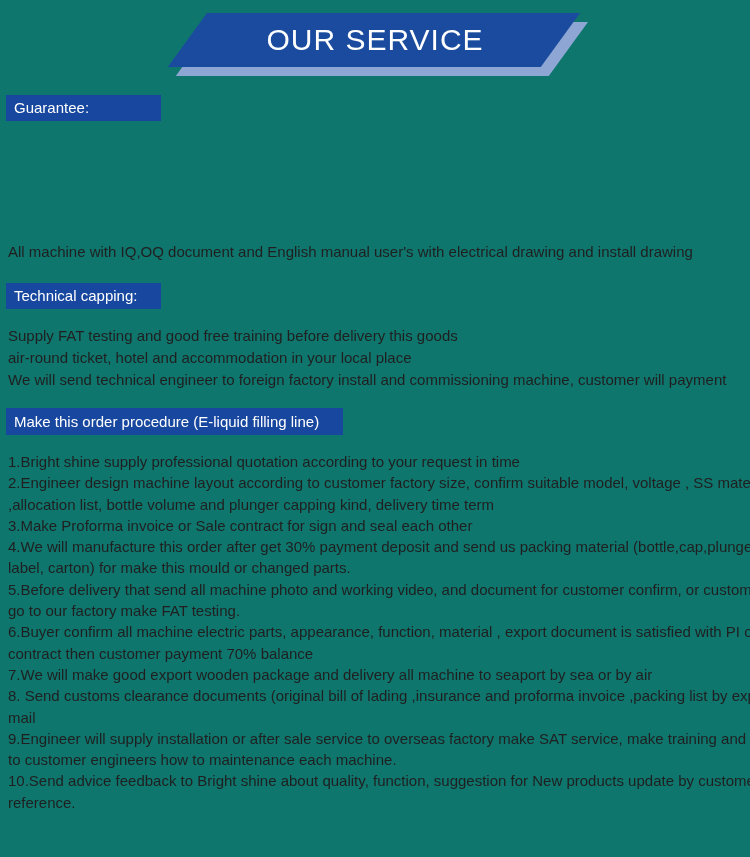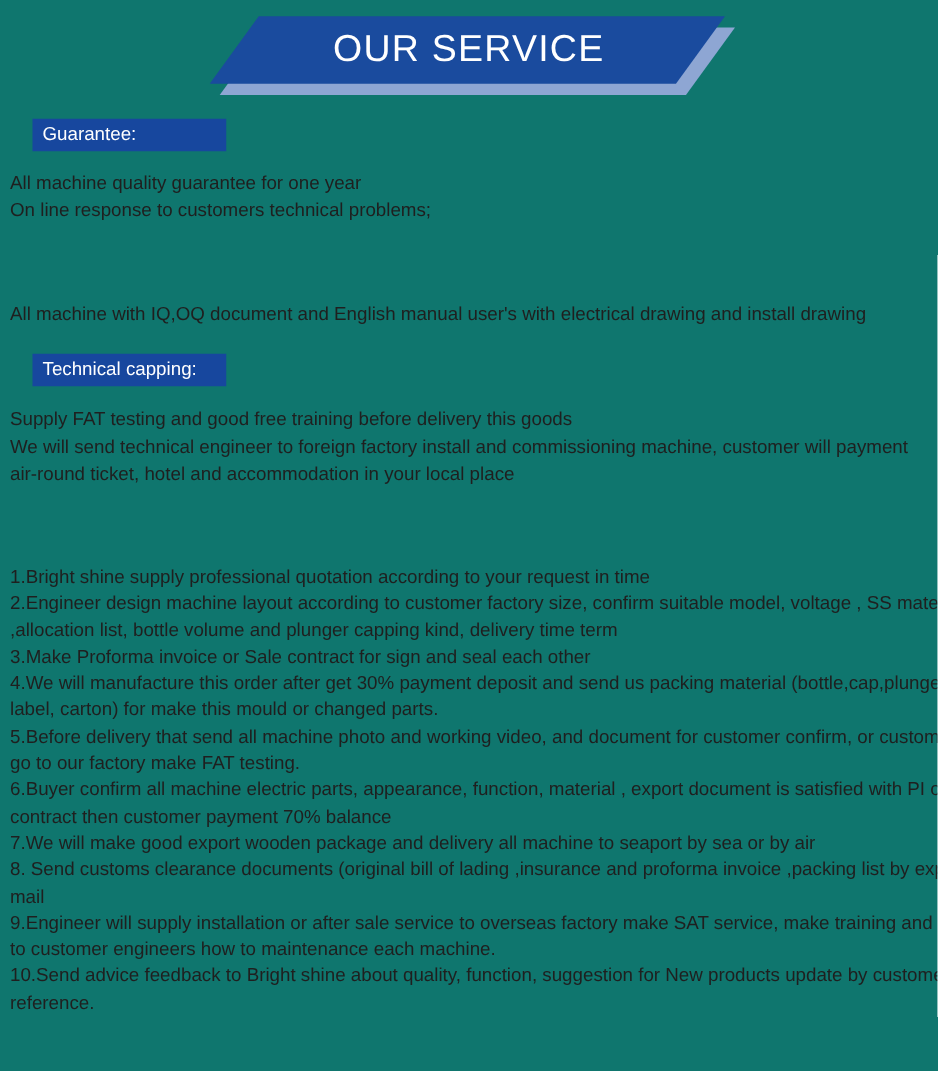--- a/index.html
+++ b/index.html
@@ -53,21 +53,21 @@
     position: absolute;
     left: 6px;
     height: 26px;
     line-height: 26px;
     padding-left: 8px;
     box-sizing: border-box;
     background: #17479e;
     color: #ffffff;
     font-size: 15px;
   }
-  .bar-sm { width: 155px; margin-left: 20px; }
+  .bar-sm { width: 155px; }
   .bar-lg { width: 337px; height: 27px; line-height: 27px; }
   #bar-guarantee { top: 95px; }
   #bar-document  { top: 199px; }
   #bar-technical { top: 283px; }
   #bar-procedure { top: 408px; }
   
   .body-block {
     position: absolute;
     left: 8px;
     color: #1f1f1f;
@@ -88,36 +88,33 @@
 
 <div class="page">
 
   <div>
     <div class="banner-shadow"></div>
     <div class="banner-shape"></div>
     <div class="banner-title">OUR SERVICE</div>
   </div>
 
   <div id="bar-guarantee" class="bar bar-sm">Guarantee:</div>
-  <div id="body-guarantee" class="body-block">
-    <div class="line">All machine quality guarantee for one year</div>
-    <div class="line">On line response to customers technical problems;</div>
-  </div>
 
   <div id="body-document" class="body-block">
     <div class="line">All machine with IQ,OQ document and English manual user's with electrical drawing and install drawing</div>
   </div>
 
   <div id="bar-technical" class="bar bar-sm">Technical capping:</div>
   <div id="body-technical" class="body-block">
     <div class="line">Supply FAT testing and good free training before delivery this goods</div>
+    <div class="line">air-round ticket, hotel and accommodation in your local place</div>
     <div class="line">We will send technical engineer to foreign factory install and commissioning machine, customer will payment</div>
-    <div class="line">air-round ticket, hotel and accommodation in your local place</div>
   </div>
 
+  <div id="bar-procedure" class="bar bar-lg">Make this order procedure (E-liquid filling line)</div>
   <div id="body-procedure" class="body-block">
     <div class="line">1.Bright shine supply professional quotation according to your request in time</div>
     <div class="line">2.Engineer design machine layout according to customer factory size, confirm suitable model, voltage , SS material</div>
     <div class="line">,allocation list, bottle volume and plunger capping kind, delivery time term</div>
     <div class="line">3.Make Proforma invoice or Sale contract for sign and seal each other</div>
     <div class="line">4.We will manufacture this order after get 30% payment deposit and send us packing material (bottle,cap,plunger,</div>
     <div class="line">label, carton) for make this mould or changed parts.</div>
     <div class="line">5.Before delivery that send all machine photo and working video, and document for customer confirm, or customer will</div>
     <div class="line">go to our factory make FAT testing.</div>
     <div class="line">6.Buyer confirm all machine electric parts, appearance, function, material , export document is satisfied with PI or sale</div>

